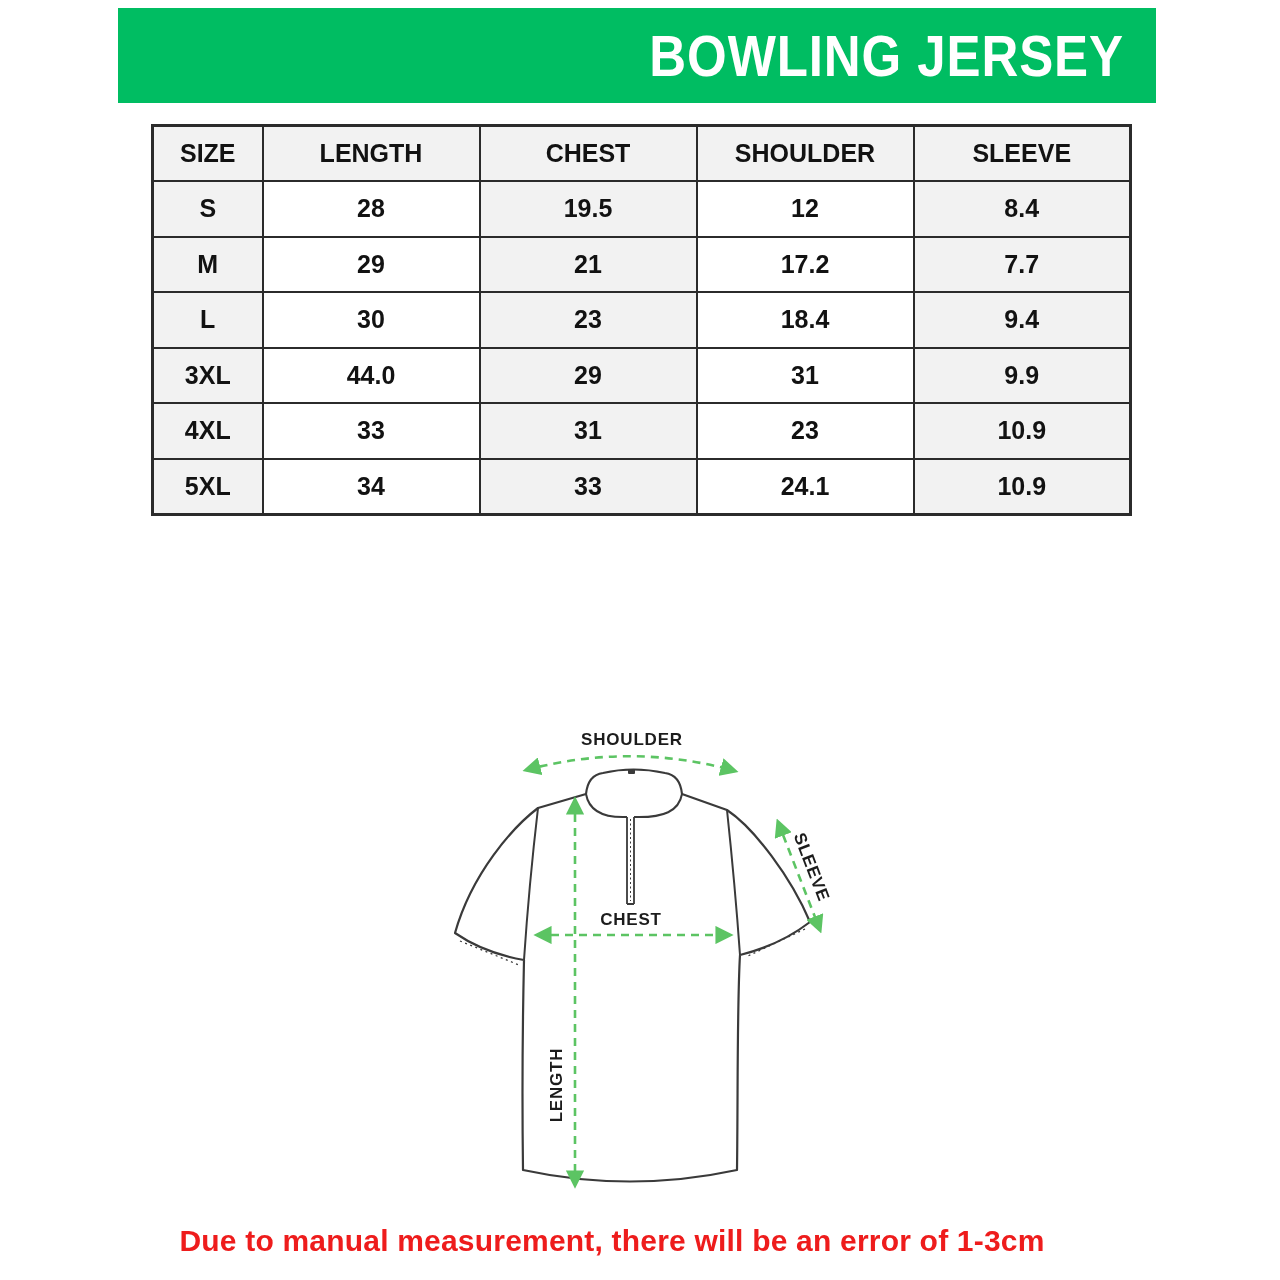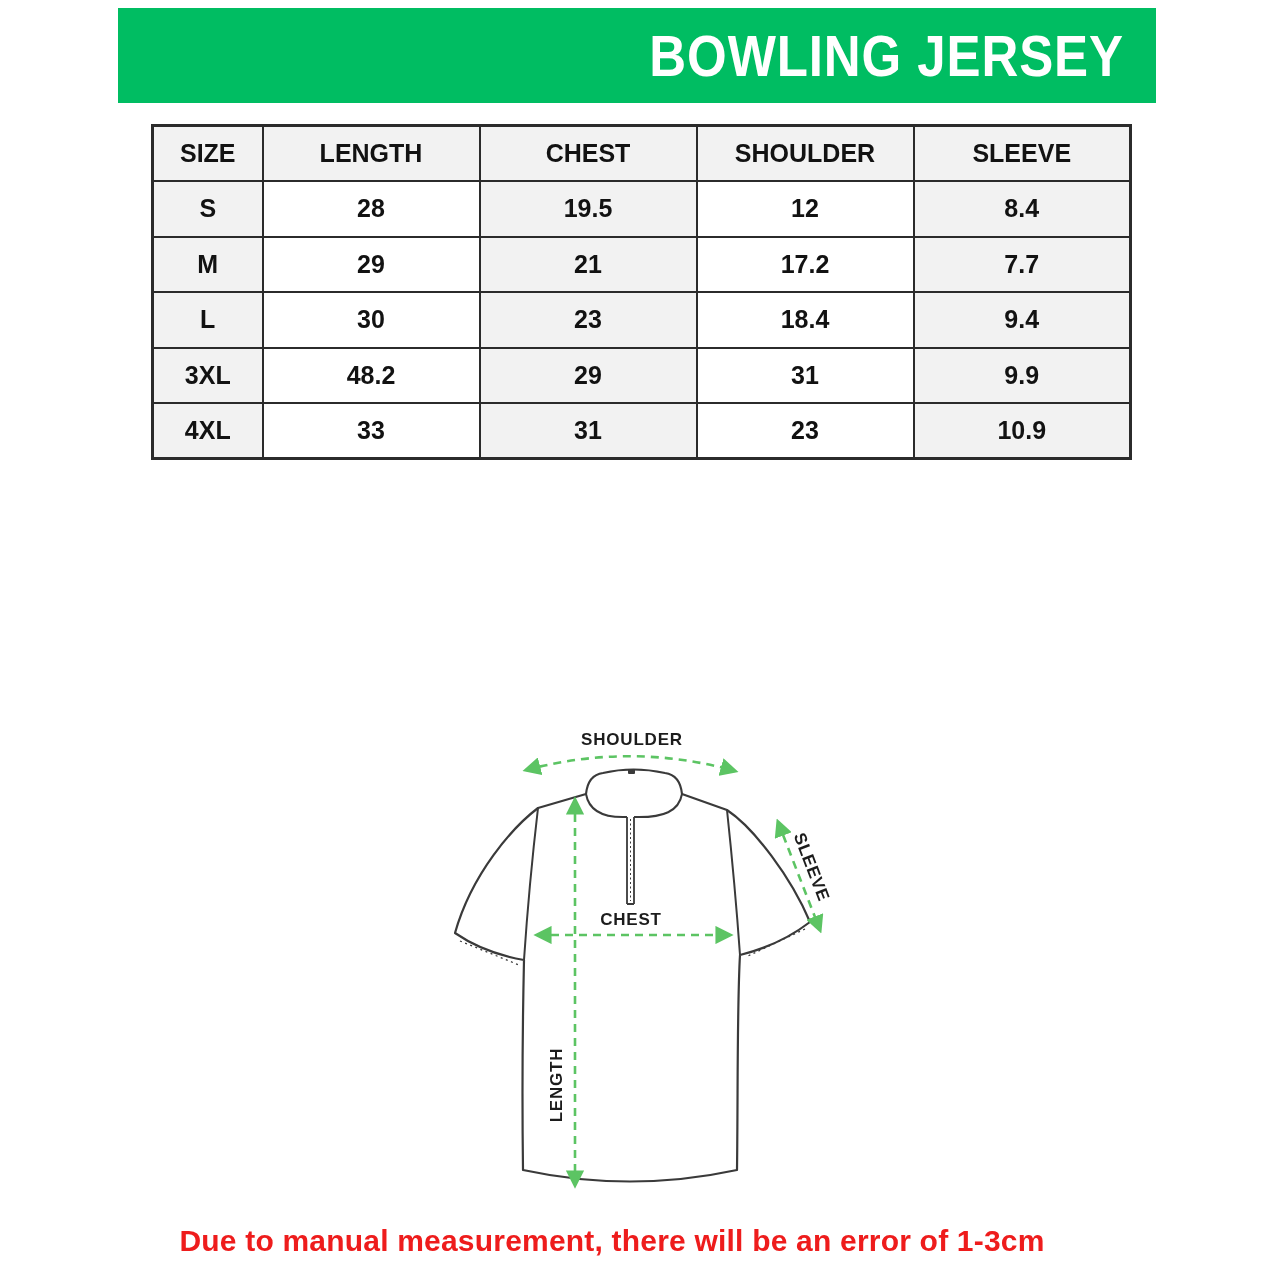--- a/index.html
+++ b/index.html
@@ -103,34 +103,41 @@
     <td>30</td>
     <td>23</td>
     <td>18.4</td>
     <td>9.4</td>
   </tr>
 
 
 
   <tr>
     <th scope="row">3XL</th>
-    <td>48.2</td>
+    <td>44.0</td>
     <td>29</td>
     <td>31</td>
     <td>9.9</td>
   </tr>
 
   <tr>
     <th scope="row">4XL</th>
     <td>33</td>
     <td>31</td>
     <td>23</td>
     <td>10.9</td>
   </tr>
 
+  <tr>
+    <th scope="row">5XL</th>
+    <td>34</td>
+    <td>33</td>
+    <td>24.1</td>
+    <td>10.9</td>
+  </tr>
 </tbody>
 </table>
 
 <div class="diagram-wrap">
   <svg width="460" height="492" viewBox="0 0 460 492">
     <defs>
       <marker id="ah" viewBox="0 0 10 10" refX="8" refY="5" markerWidth="7" markerHeight="7" orient="auto-start-reverse">
         <path class="ah" d="M0,0 L10,5 L0,10 z"></path>
       </marker>
     </defs>

